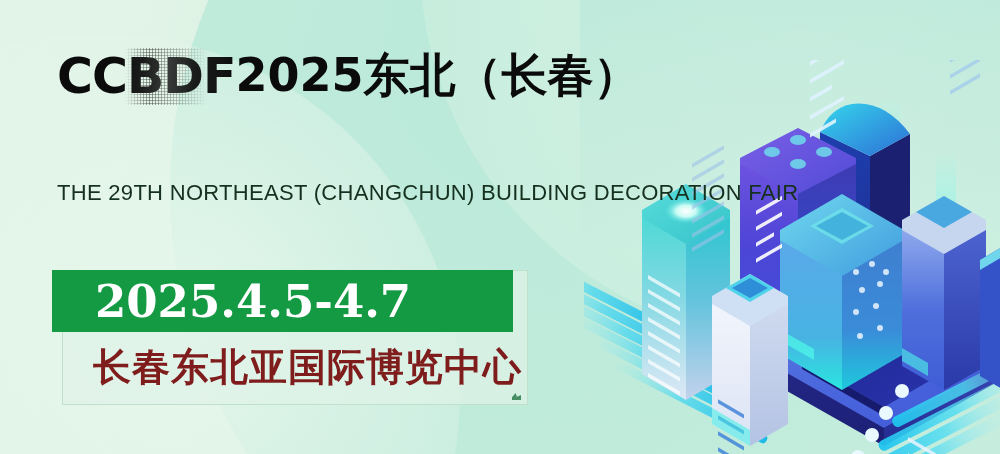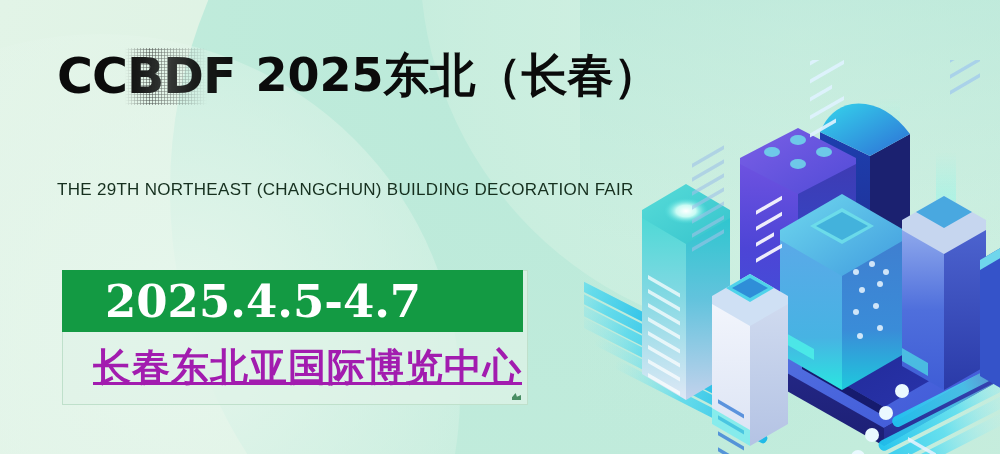--- a/index.html
+++ b/index.html
@@ -76,37 +76,36 @@
       repeating-linear-gradient(0deg, rgba(15,15,15,.5) 0 1px, transparent 1px 3px);
     -webkit-mask-image:linear-gradient(90deg, rgba(0,0,0,0) 0%, rgba(0,0,0,.85) 30%, rgba(0,0,0,.5) 62%, rgba(0,0,0,0) 100%);
             mask-image:linear-gradient(90deg, rgba(0,0,0,0) 0%, rgba(0,0,0,.85) 30%, rgba(0,0,0,.5) 62%, rgba(0,0,0,0) 100%);
     pointer-events:none;
   }
   .title-cn-1 {
     font-family:"DejaVu Sans","Liberation Sans",sans-serif;
     font-weight:700;
     font-size:46px;
     color:#0b0b0b;
-    margin-left:20px;
     letter-spacing:0px;
   }
   .line2 {
     position:absolute; left:55px; top:110px;
     font-family:"DejaVu Sans","Liberation Sans",sans-serif;
     font-weight:700;
     font-size:47px;
     letter-spacing:0px;
     color:#0b0b0b;
     white-space:nowrap;
   }
   .line3 {
     position:absolute; left:57px; top:180px;
     font-family:"Liberation Sans", sans-serif;
     font-weight:500;
-    font-size:17px;
+    font-size:22px;
     letter-spacing:.3px;
     color:#16301f;
     white-space:nowrap;
   }
   .line4 {
     position:absolute; left:57px; top:215px;
     font-family:"DejaVu Sans","Liberation Sans",sans-serif;
     font-weight:500;
     font-size:24px;
     letter-spacing:1px;
@@ -117,44 +116,43 @@
   
   .venue-box {
     position:absolute;
     left:62px; top:270px;
     width:466px; height:135px;
     background:rgba(223,243,231,.72);
     border:1px solid #bfe0cb;
   }
   .date-bar {
     position:absolute;
-    left:62px; top:270px;
+    left:52px; top:270px;
     width:461px; height:62px;
     background:#139a43;
     display:flex; align-items:center;
   }
   .date-text {
     font-family:"DejaVu Serif","Liberation Serif",serif;
     font-weight:700;
     font-size:45px;
     color:#ffffff;
     letter-spacing:0px;
     margin-left:43px;
     line-height:1;
   }
   .venue-text {
     position:absolute;
     left:93px; top:342px;
     font-family:"DejaVu Sans","Liberation Sans",sans-serif;
     font-weight:700;
     font-size:38px;
     letter-spacing:1px;
-    color:#a21caf;
+    color:#7f1d1d;
     white-space:nowrap;
-    text-decoration:underline;
   }
   .venue-mark {
     position:absolute;
     right:6px; bottom:4px;
     width:9px; height:7px;
     background:#2f7d4c;
     clip-path:polygon(0 60%,40% 0,55% 55%,100% 30%,100% 100%,0 100%);
     opacity:.85;
   }
 

